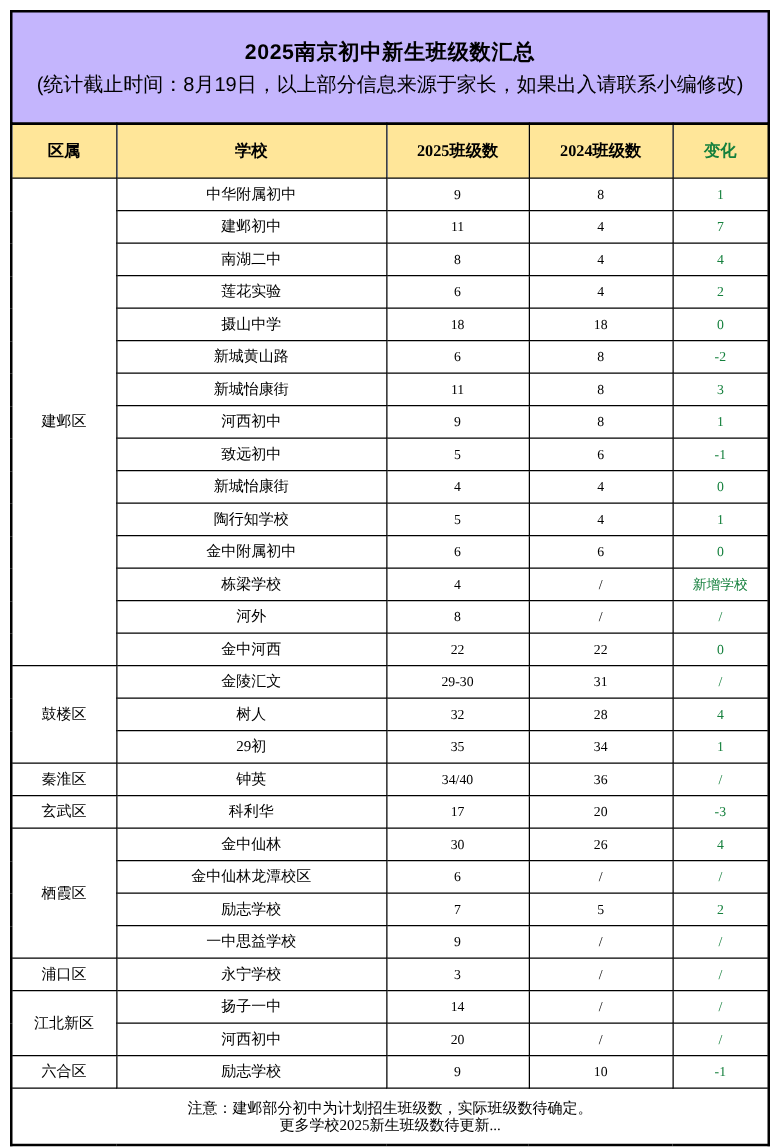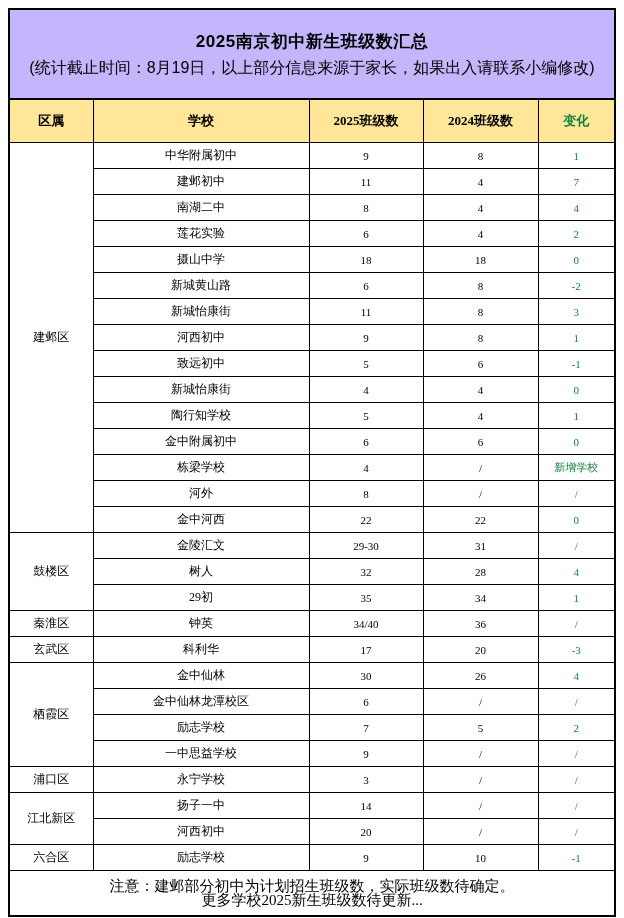--- a/index.html
+++ b/index.html
@@ -62,21 +62,21 @@
     font-size: 12px;
     background: #ffffff;
   }
   .grid td.num {
     font-size: 11px;
   }
   .red { color: #15803d; }
   .district-cell { font-size: 13px; }
   .note-cell {
     height: 44px !important;
-    font-size: 15px;
+    font-size: 12px;
     color: #000;
   }
   .note-cell .note-line { line-height: 14px; }
 </style>
 </head>
 <body>
 
 <div class="wrap">
 
   <div class="banner">

